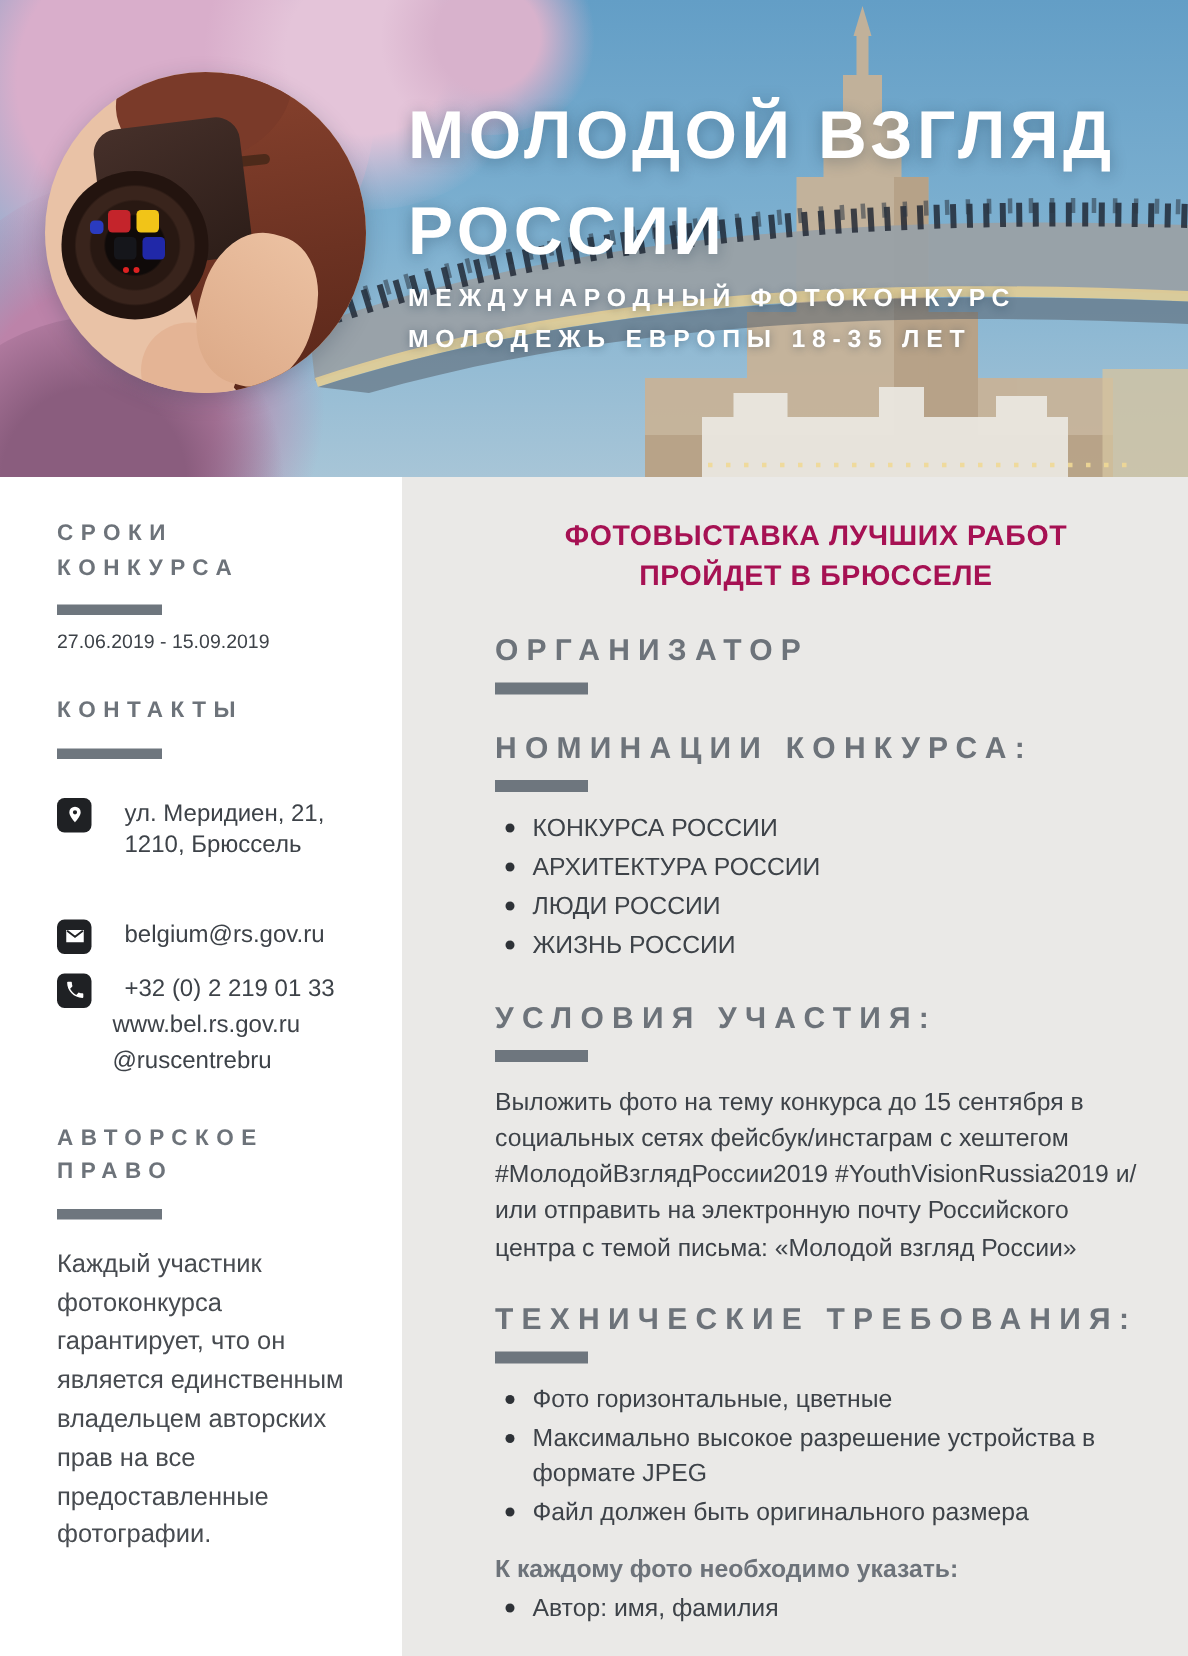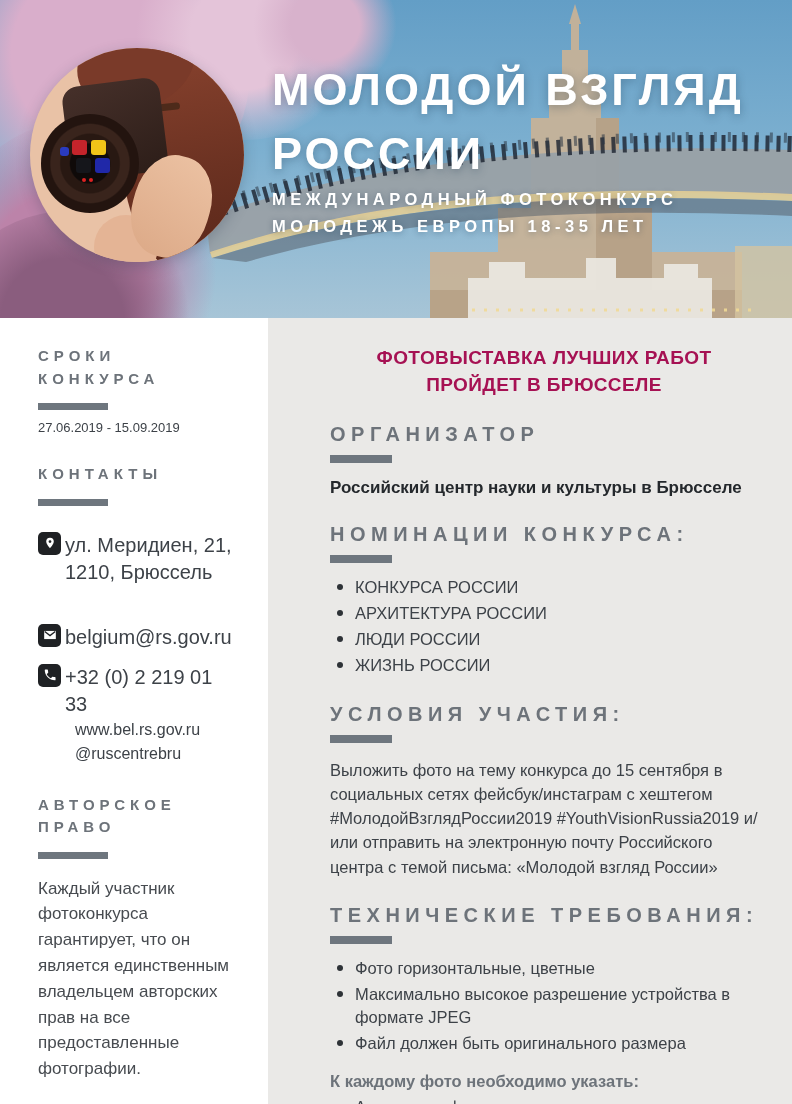--- a/index.html
+++ b/index.html
@@ -69,21 +69,21 @@
   .sidebar { width:268px; box-sizing:border-box; background:#ffffff;
     padding:27px 28px 0 38px; overflow:hidden; }
   .content { flex:1; box-sizing:border-box; background:#eae9e7;
     padding:27px 34px 16px 62px; overflow:hidden; }
 
   .side-heading { font-size:15px; font-weight:700; letter-spacing:5px; color:#6d737a;
     line-height:1.5; }
   .rule { width:70px; height:7px; background:#6e767e; margin-top:13px; }
   .dates { margin-top:10px; font-size:13px; color:#3d4248; }
 
-  .contact-row { display:flex; gap:4px; align-items:flex-start; font-size:20px; color:#3d4248; line-height:1.35; }
+  .contact-row { display:flex; gap:22px; align-items:flex-start; font-size:16px; color:#3d4248; line-height:1.35; }
   .icon-box { flex:0 0 auto; width:23px; height:23px; background:#1f2124; border-radius:5px;
     display:flex; align-items:center; justify-content:center; }
   .icon-box svg { width:14px; height:14px; display:block; }
   .mt-addr { margin-top:26px; }
   .mt-mail { margin-top:38px; }
   .mt-tel  { margin-top:13px; }
   .web-block { padding-left:37px; font-size:16px; color:#3d4248; line-height:1.5; }
   .mt-copy { margin-top:28px; }
   .copy-par { margin-top:17px; font-size:17px; color:#474b50; line-height:1.52; }
 
@@ -230,21 +230,20 @@
       <div class="copy-par">Каждый участник фотоконкурса гарантирует, что он является единственным владельцем авторских прав на все предоставленные фотографии.</div>
 
     </aside>
 
     <main class="content">
 
       <div class="banner">ФОТОВЫСТАВКА ЛУЧШИХ РАБОТ ПРОЙДЕТ В БРЮССЕЛЕ</div>
 
       <div class="sec-heading mt-sec">ОРГАНИЗАТОР</div>
       <div class="sec-rule"></div>
-      <div class="org-name">Российский центр науки и культуры в Брюсселе</div>
 
       <div class="sec-heading mt-sec">НОМИНАЦИИ КОНКУРСА:</div>
       <div class="sec-rule"></div>
       <ul class="blist">
         <li>КОНКУРСА РОССИИ</li>
         <li>АРХИТЕКТУРА РОССИИ</li>
         <li>ЛЮДИ РОССИИ</li>
         <li>ЖИЗНЬ РОССИИ</li>
       </ul>
 

